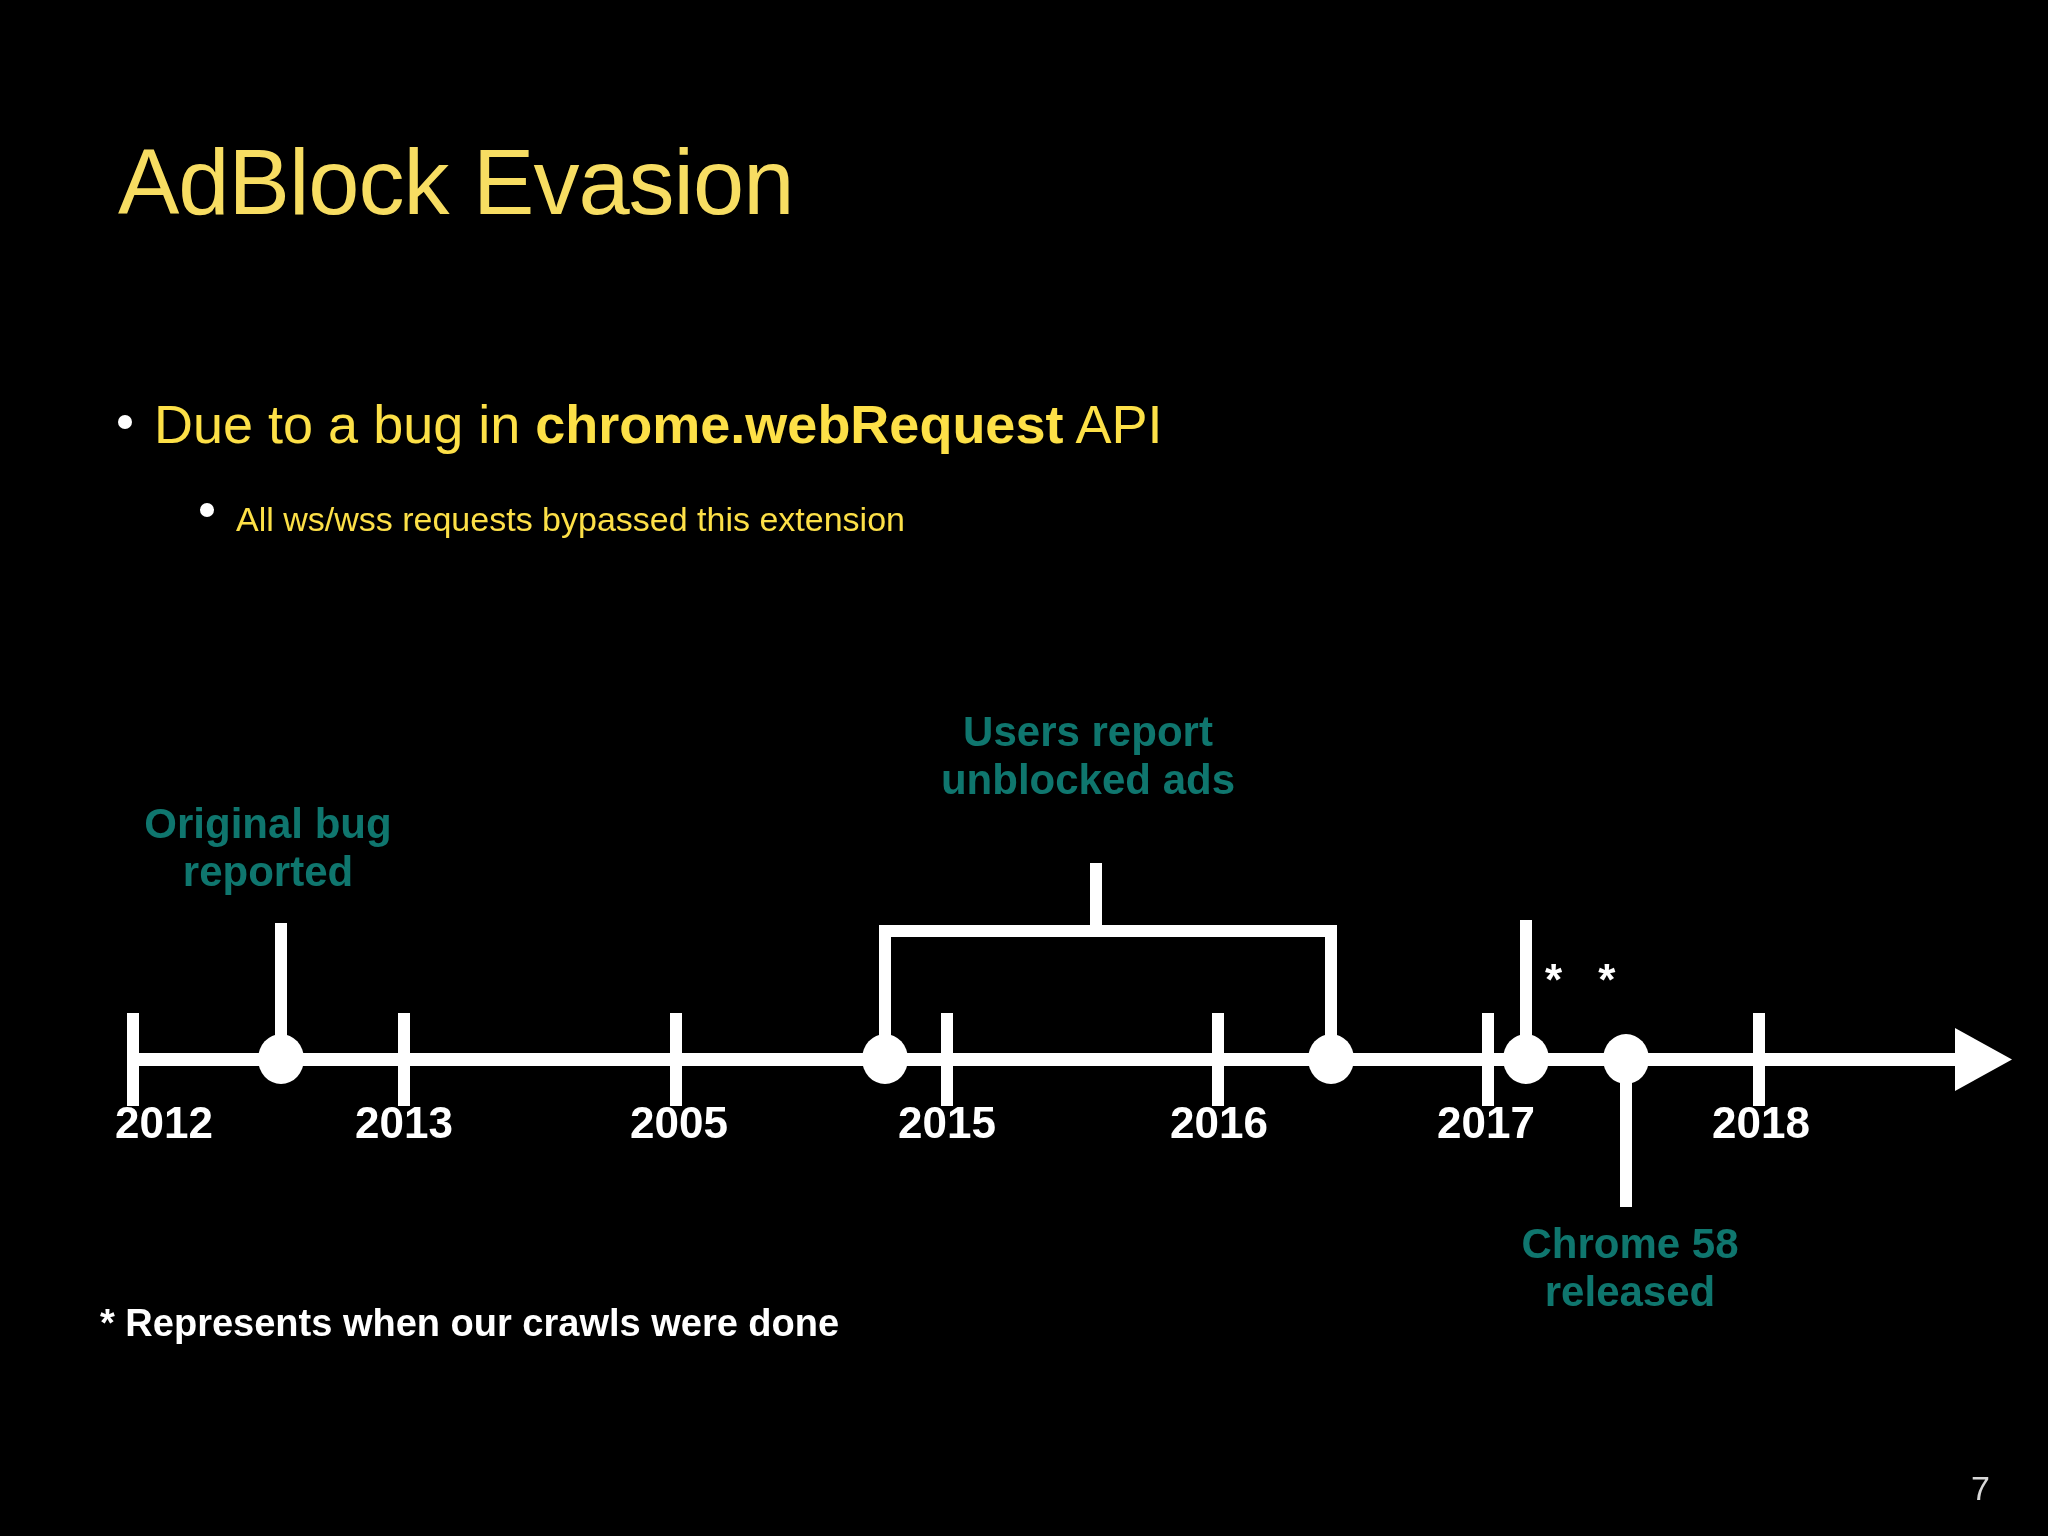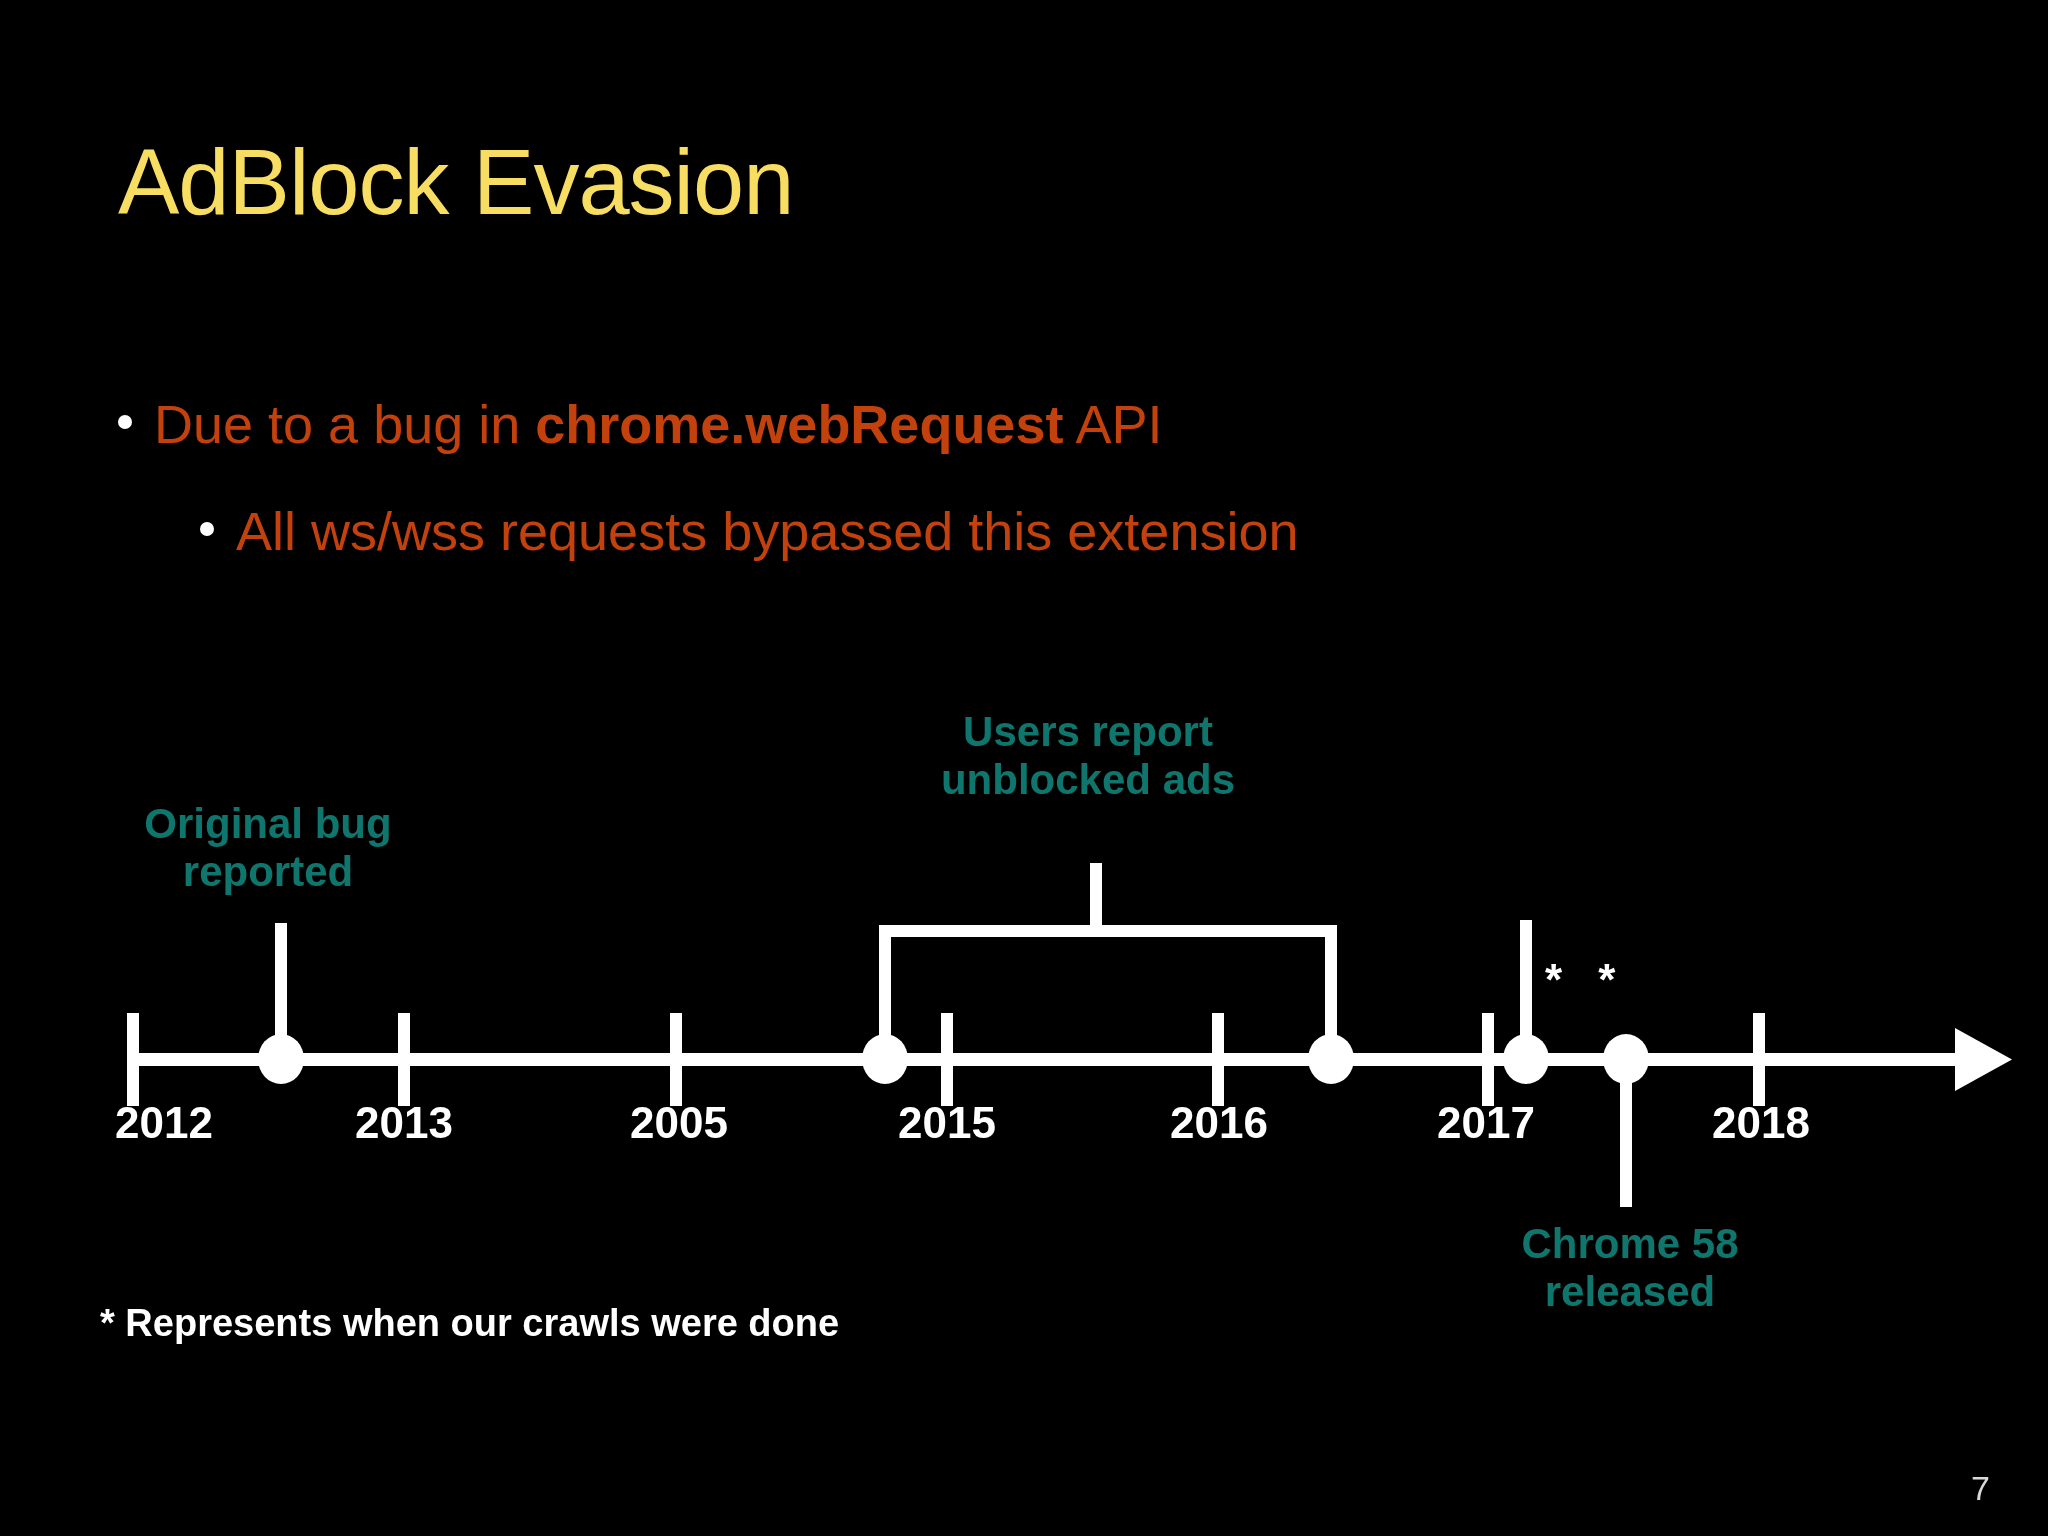--- a/index.html
+++ b/index.html
@@ -32,32 +32,32 @@
     line-height: 1.0;
     white-space: nowrap;
     text-align: center;
   }
 
   
   .bullet-row {
     position: absolute;
     display: flex;
     align-items: baseline;
-    color: #c2410c;
+    color: #fde047;
     white-space: nowrap;
   }
   #bullet-1 {
     left: 118px;
     top: 393px;
     font-size: 54px;
   }
   #bullet-2 {
     left: 200px;
     top: 500px;
-    font-size: 54px;
+    font-size: 34px;
   }
   .bullet-dot {
     display: inline-block;
     width: 14px;
     height: 14px;
     border-radius: 50%;
     background: #FFFFFF;
     margin-right: 22px;
     position: relative;
     top: -14px;

